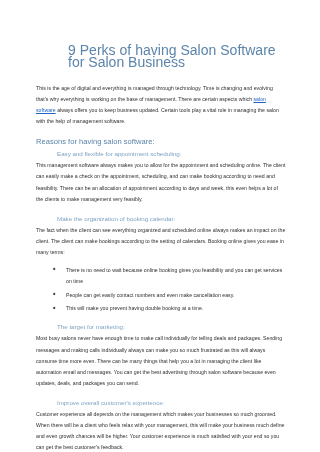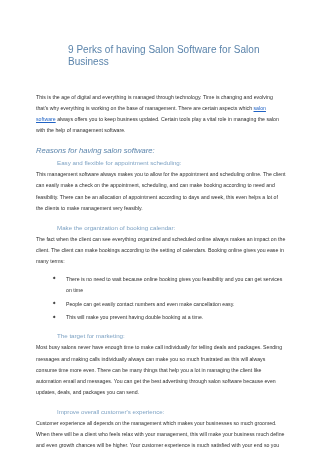--- a/index.html
+++ b/index.html
@@ -16,26 +16,26 @@
   }
   .page {
     position: relative;
     width: 320px;
     height: 452px;
     background: #ffffff;
     box-sizing: border-box;
     padding: 44px 34px 0 36px;
   }
   .doc-title {
-    font-size: 10px;
+    font-size: 14px;
     line-height: 12px;
     color: #5b84ab;
     font-weight: 400;
     letter-spacing: 0.02px;
-    margin: 0 0 24px 0;
+    margin: 0 0 15px 0;
     padding-left: 32px;
   }
   .body-text {
     font-size: 5.2px;
     line-height: 11.1px;
     color: #2f2f2f;
     margin: 0;
     text-align: left;
     letter-spacing: 0.01px;
   }
@@ -48,21 +48,20 @@
   a.inline-link {
     color: #1f62c4;
     text-decoration: underline;
   }
   .h2 {
     font-size: 7.6px;
     line-height: 11px;
     color: #5b84ab;
     font-weight: 400;
     margin: 0 0 2px 0;
-    font-style: italic;
   }
   .h3 {
     font-size: 6.2px;
     line-height: 10px;
     color: #7fa3c4;
     font-weight: 400;
     margin: 0 0 1px 0;
     padding-left: 21px;
   }
   .h3.spaced {

